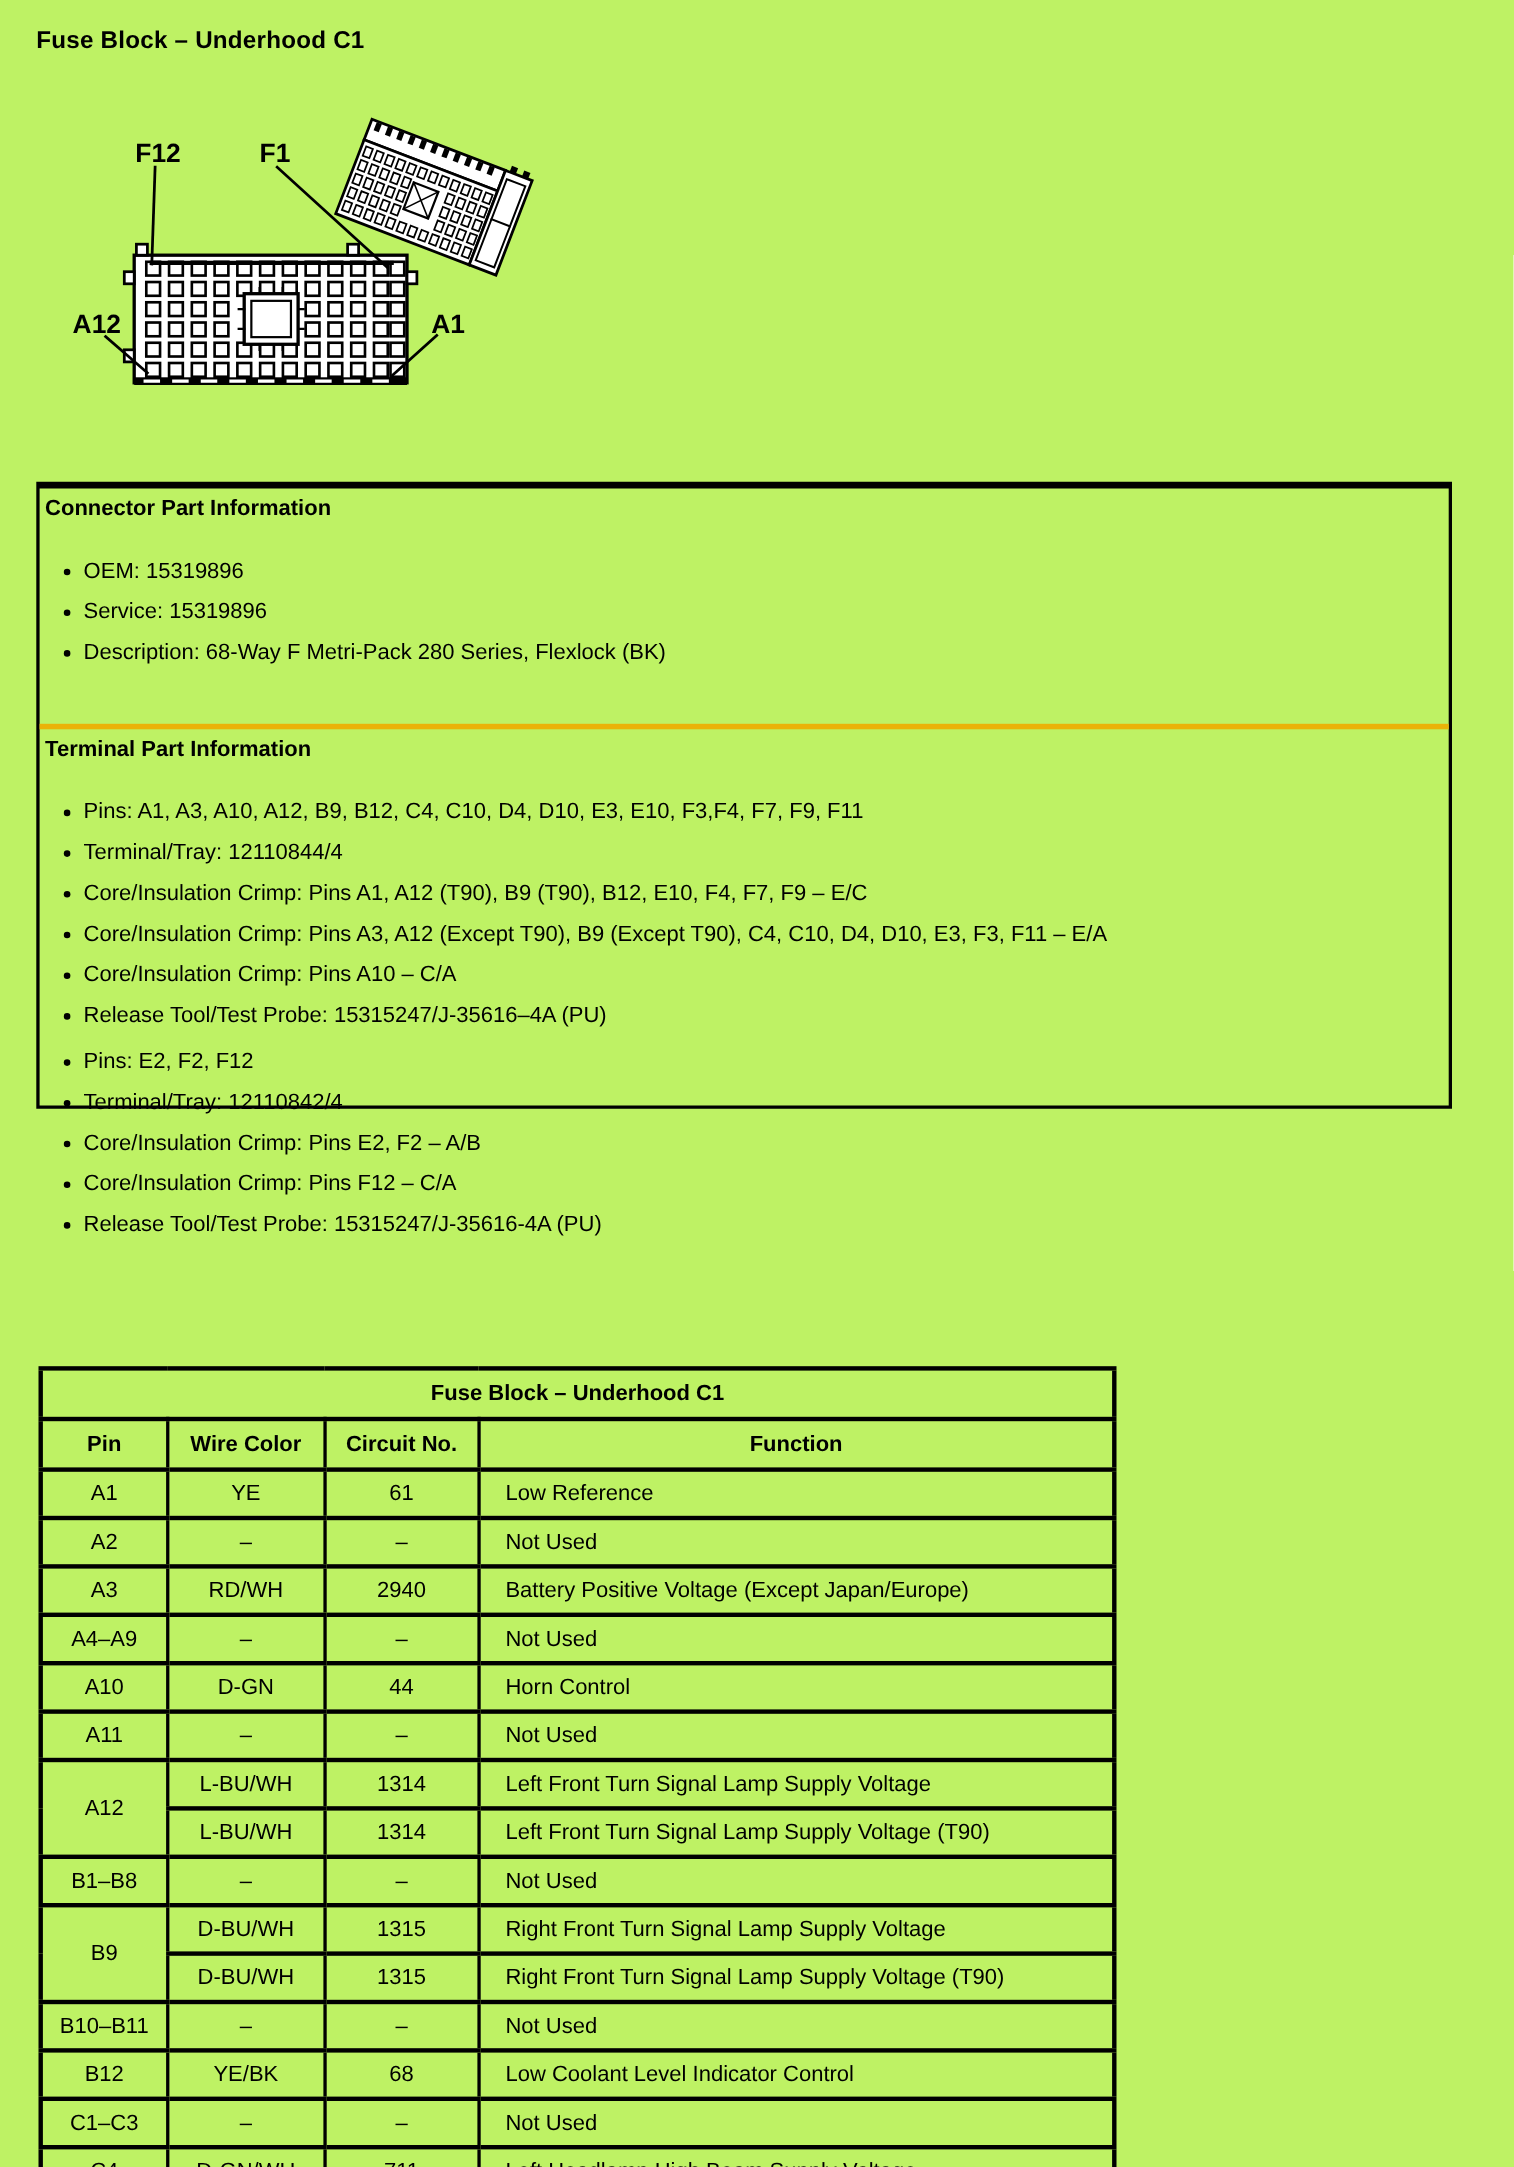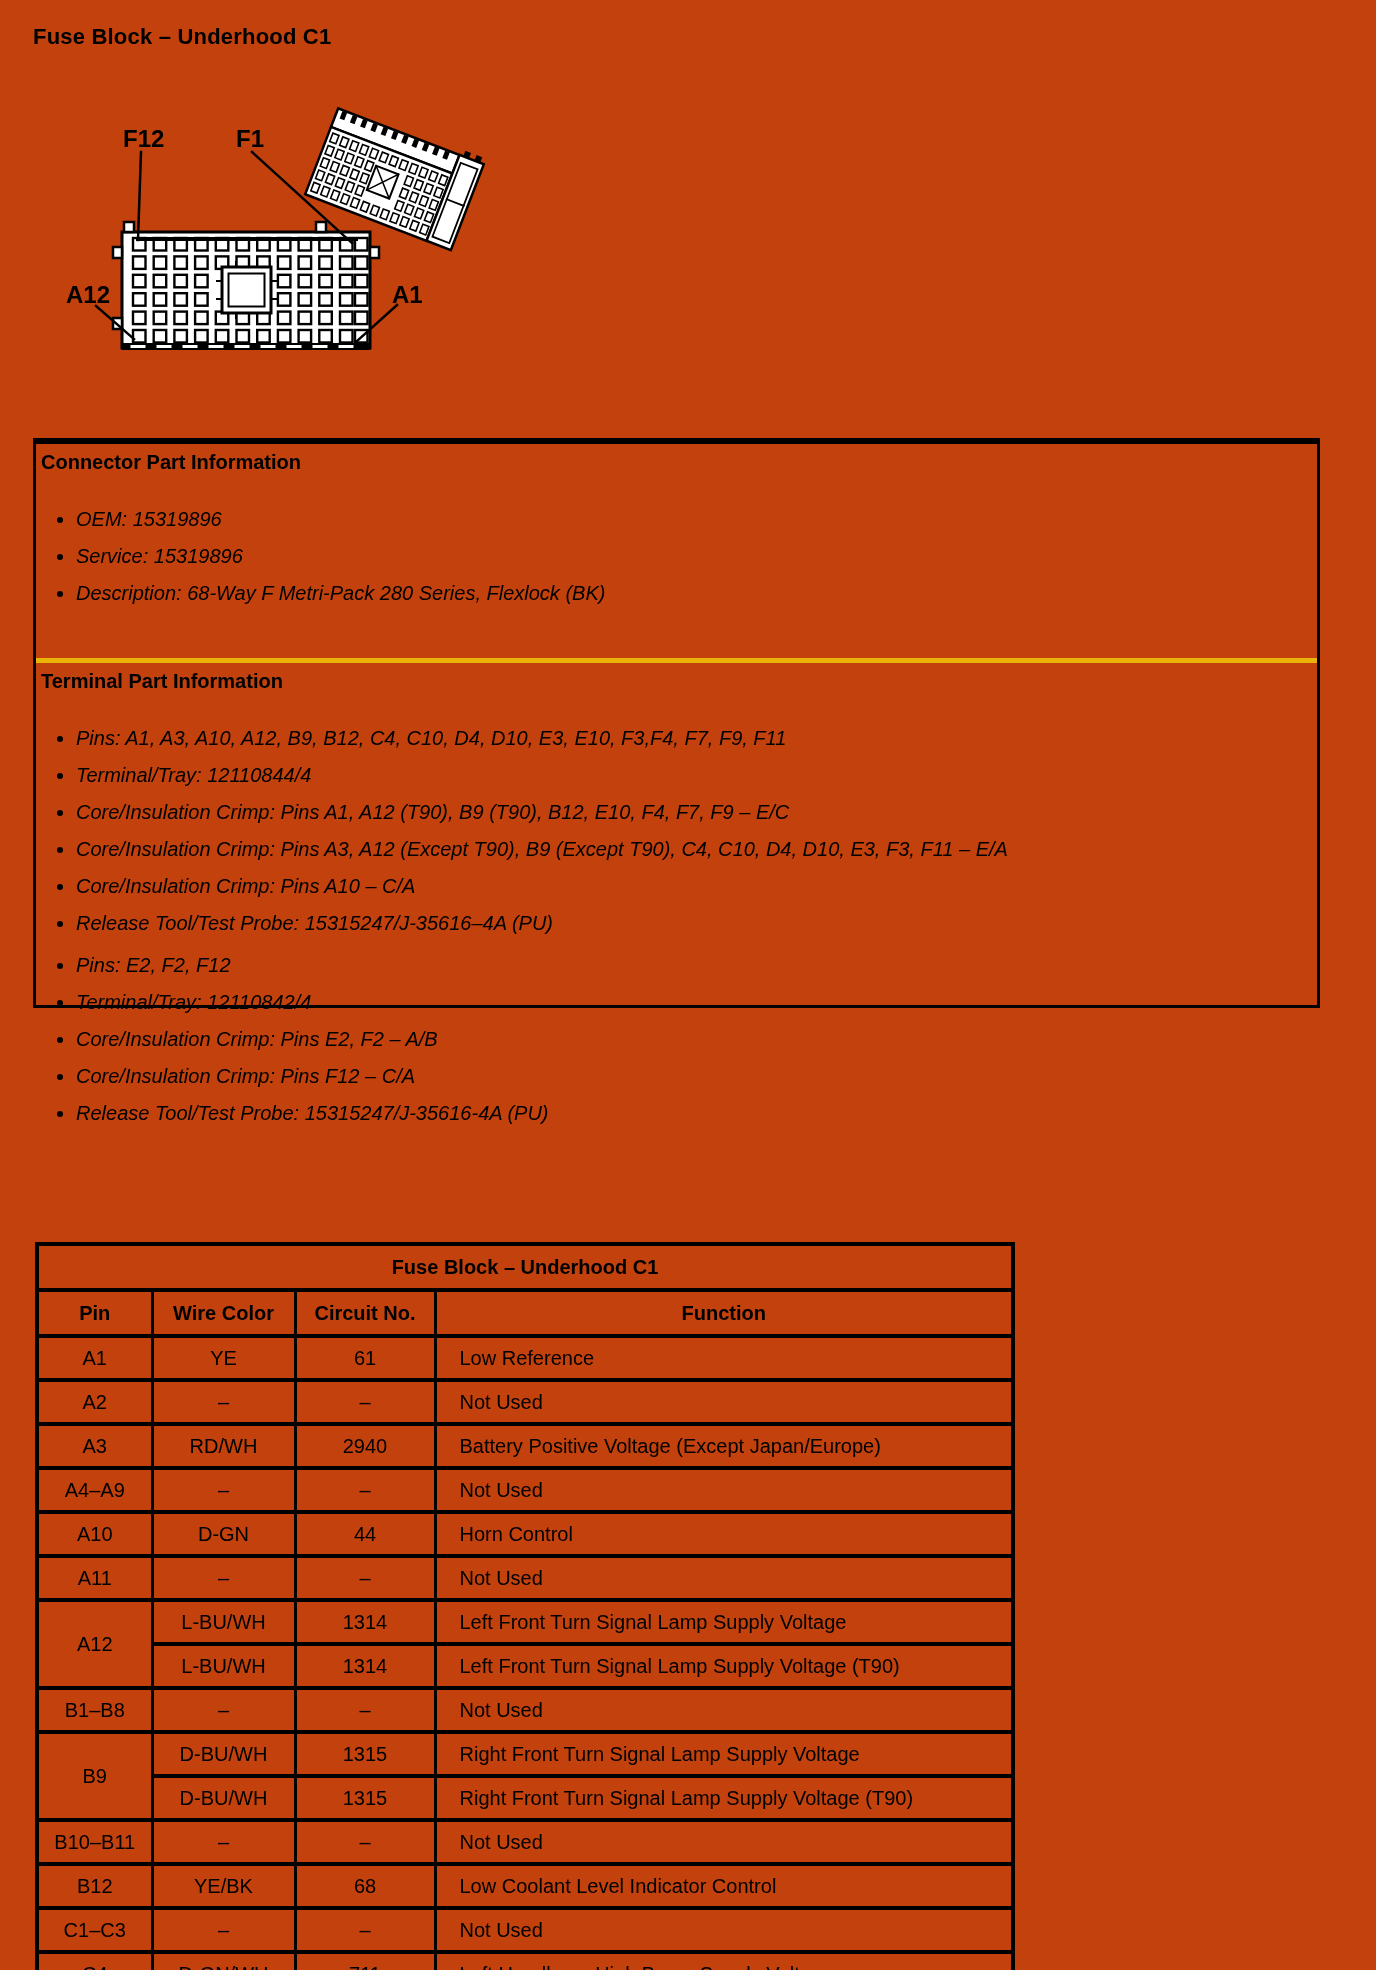--- a/index.html
+++ b/index.html
@@ -1,20 +1,20 @@
 <!DOCTYPE html>
 <html><head>
 <meta charset="utf-8">
 <style>
   html, body { margin: 0; padding: 0; background: #ffffff; }
   #page {
     position: relative;
     width: 1376px;
     height: 1970px;
-    background: #c2410c;
+    background: #bef264;
     color: #000000;
     font-family: "Liberation Sans", sans-serif;
   }
   #page-title {
     position: absolute;
     left: 33px; top: 24px;
     font-size: 22px;
     font-weight: bold;
     letter-spacing: 0.2px;
   }
@@ -34,21 +34,20 @@
   #terminal-section { border-top: 5px solid #eab308; }
   .info-heading {
     font-size: 20px;
     font-weight: bold;
     margin: 0;
     padding: 7px 0 0 5px;
   }
   ul.bullets {
     margin: 35px 0 0 0;
     list-style: disc outside;
-    font-style: italic;
   }
   ul.bullets.second { margin-top: 22px; }
   ul.bullets li {
     font-size: 20px;
     line-height: 20px;
     margin-top: 17px;
     white-space: nowrap;
   }
 
   

